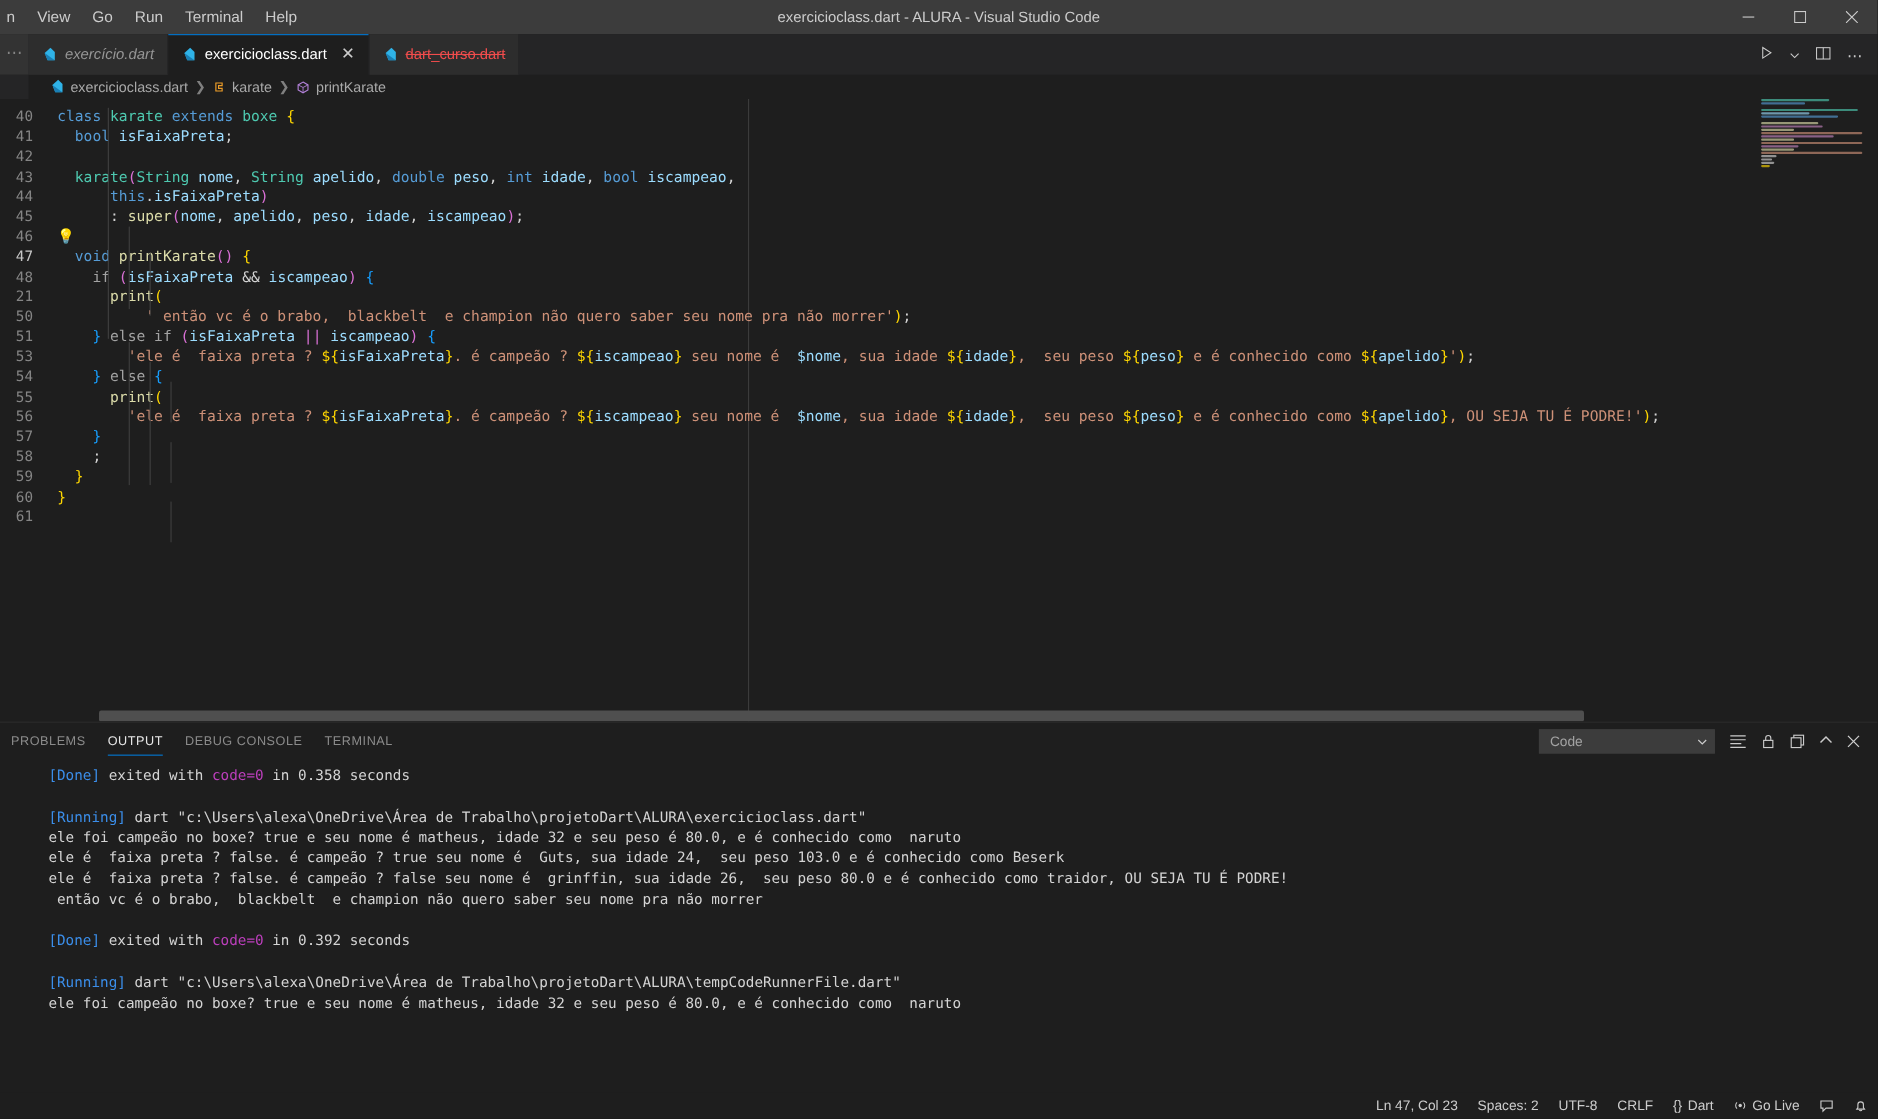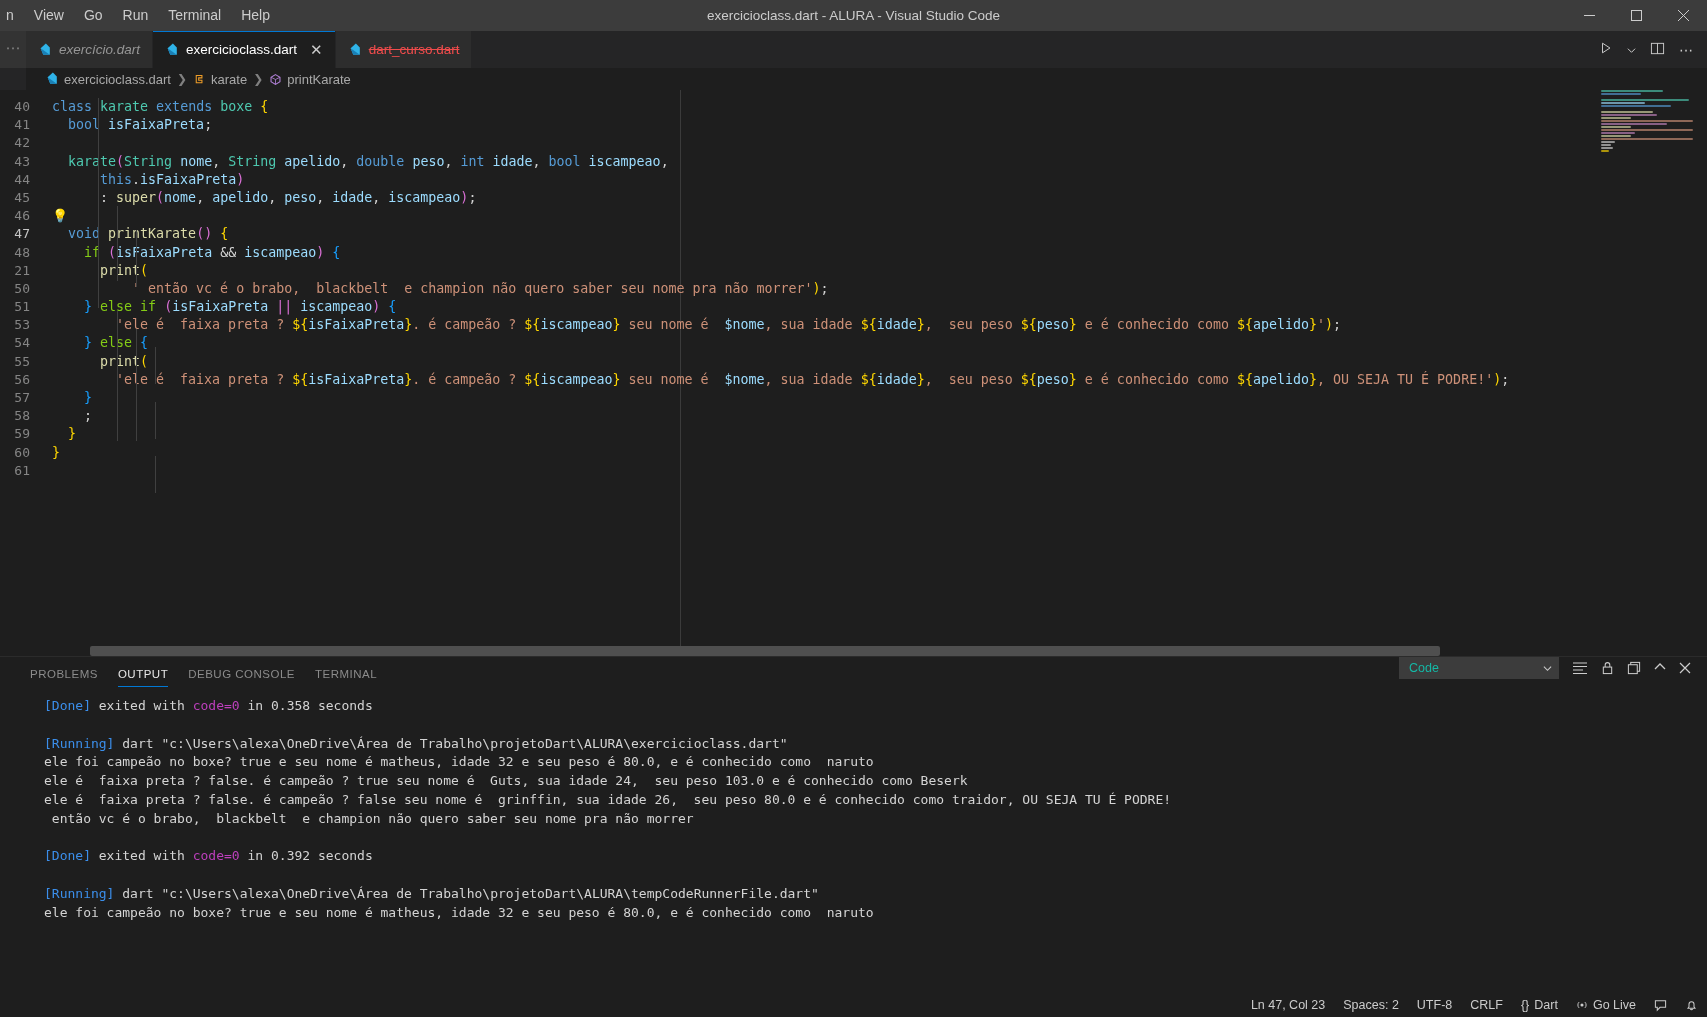--- a/index.html
+++ b/index.html
@@ -72,21 +72,21 @@
   }
   .ln.cur { color: #c6c6c6; }
   .code { flex: 1; }
   .indent-guide {
     position: absolute; top: 0; bottom: 0; width: 1px; background: #404040;
   }
   .vert-rule { position: absolute; top: 0; width: 1px; background: #3b3b3b; }
 
   
   .k  { color: #569cd6; }   
-  .kp { color: #84cc16; }   
+  .kp { color: #a3a3a3; }   
   .t  { color: #4ec9b0; }   
   .f  { color: #dcdcaa; }   
   .v  { color: #9cdcfe; }   
   .s  { color: #ce9178; }   
   .p  { color: #ffd700; }   
   .pm { color: #da70d6; }   
   .pb { color: #179fff; }   
   .o  { color: #d4d4d4; }   
 
   .bulb { color: #ffcc00; font-size: 13px; }
@@ -112,36 +112,36 @@
     position: absolute; left: 0; top: 44px; width: 26px; height: 22px;
     background: #1e1e1e; color: #969696; font-size: 11.5px; display: flex;
     align-items: center; justify-content: center; overflow: hidden;
   }
 
   
   .panel {
     position: absolute; left: 0; right: 0; top: 656px; bottom: 24px;
     background: #1e1e1e; border-top: 1px solid #2b2b2b;
   }
-  .panel-head { height: 34px; display: flex; align-items: flex-start; padding-left: 20px; }
+  .panel-head { height: 34px; display: flex; align-items: center; }
   .ptab {
     font-size: 11.5px; letter-spacing: 0.5px; color: #8b8b8b; padding: 0 10px;
     height: 34px; display: flex; align-items: center; position: relative; text-transform: uppercase;
   }
   .ptab.active { color: #e7e7e7; }
   .ptab.active::after {
     content: ""; position: absolute; left: 10px; right: 10px; bottom: 4px; height: 1px; background: #0078d4;
   }
   .panel-right {
     margin-left: auto; display: flex; align-items: center; gap: 13px; padding-right: 16px;
   }
   .chan-select {
     display: flex; align-items: center; justify-content: space-between;
     width: 160px; height: 22px; background: #3c3c3c; border: 1px solid #3c3c3c;
-    color: #14b8a6; font-size: 12.5px; padding: 0 6px 0 9px;
+    color: #a3a3a3; font-size: 12.5px; padding: 0 6px 0 9px;
   }
   .pico { color: #cccccc; font-size: 13px; display: flex; align-items: center; }
 
   .out {
     font-family: "DejaVu Sans Mono", monospace; font-size: 13px; line-height: 18.8px;
     padding: 6px 0 0 44px; color: #cccccc; white-space: pre; overflow: hidden;
   }
   .ok { color: #3b8eea; }
   .mag { color: #bc3fbc; }
 

